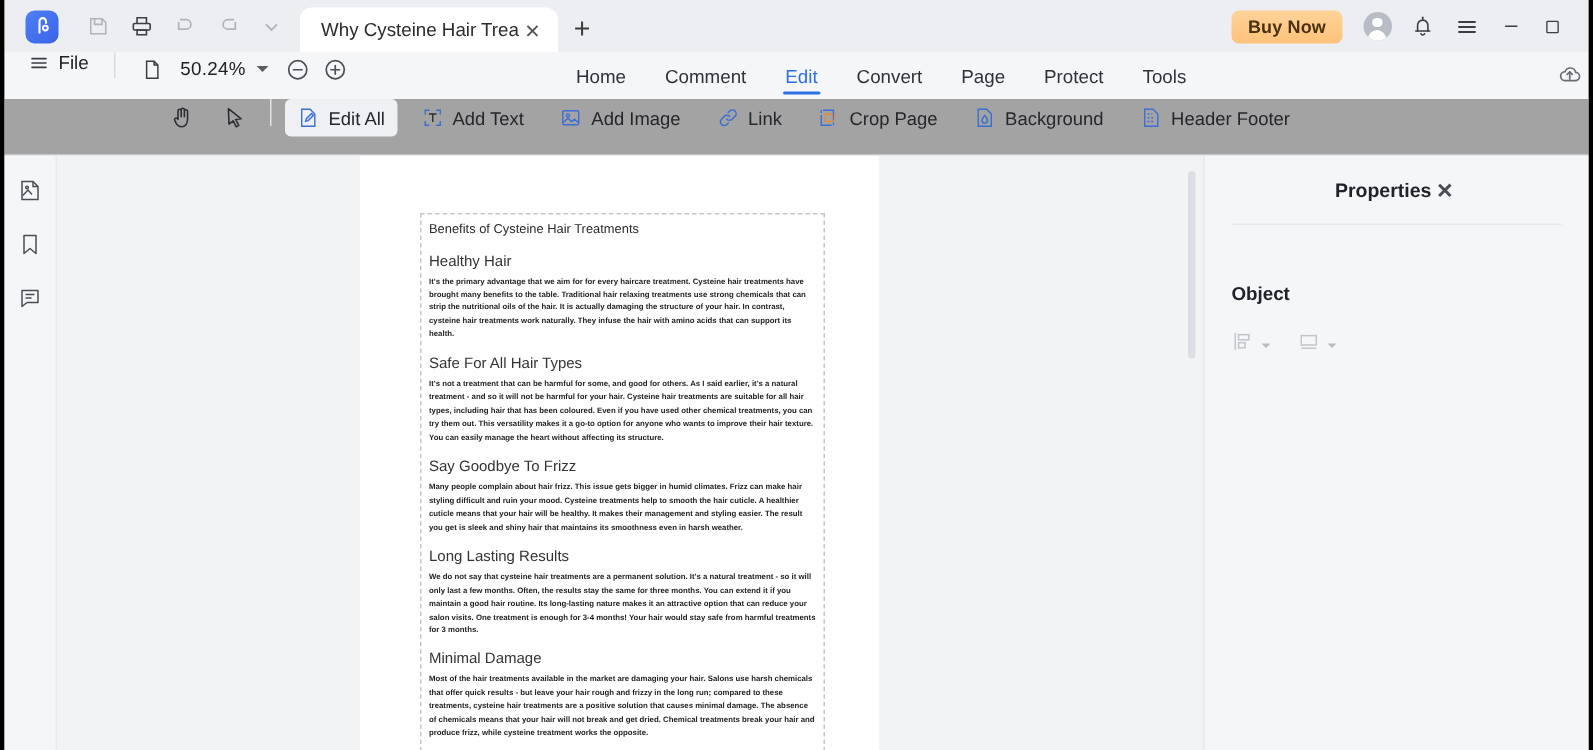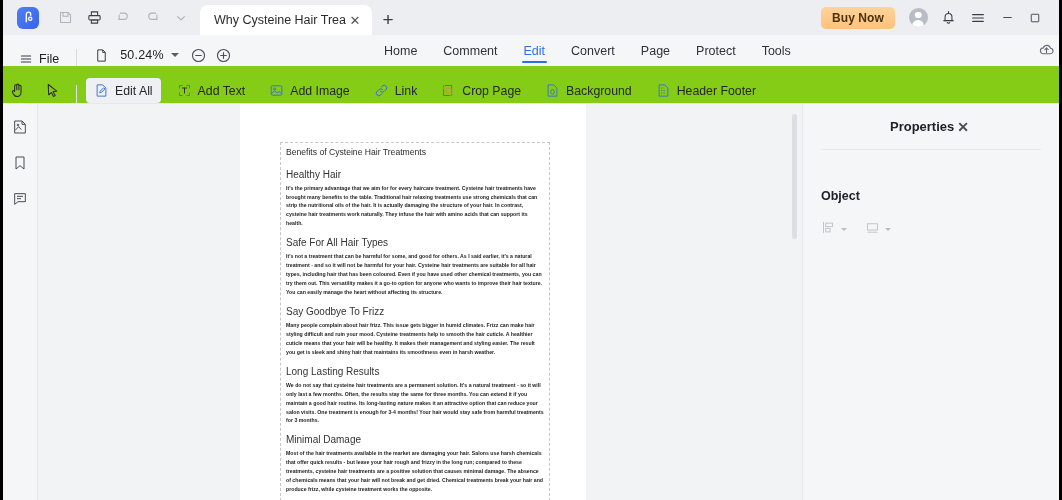--- a/index.html
+++ b/index.html
@@ -92,21 +92,21 @@
   .avatar::after {
     content:""; position:absolute; left:50%; top:11.5px;
     transform:translateX(-50%);
     width:12px; height:9px; border-radius:6px 6px 0 0; background:#fff;
   }
   .win-btn { width:24px; height:24px; display:flex; align-items:center; justify-content:center; }
 
   
   .menubar {
     height:31px; background:#f5f6f8;
-    display:flex; align-items:flex-end;
+    display:flex; align-items:flex-start;
     position:relative;
   }
   .file-btn {
     display:flex; align-items:center; gap:6px;
     padding-left:16px; font-size:12.5px; color:#222;
   }
   .vsep { width:1px; height:17px; background:#d9dbe0; margin:0 13px 0 17px; }
   .zoom-wrap { display:flex; align-items:center; gap:3px; }
   .zoom-val { font-size:12.5px; color:#222; margin:0 4px 0 5px; letter-spacing:.2px; }
   .caret { width:0;height:0;border-left:4px solid transparent;border-right:4px solid transparent;border-top:4.5px solid #5a5d63; margin-right:6px; }
@@ -122,23 +122,23 @@
   }
   .rtab.active { color:#2f6fe4; }
   .rtab.active::after {
     content:""; position:absolute; left:11px; right:11px; bottom:3px;
     height:1.6px; background:#2f6fe4; border-radius:1px;
   }
   .cloud-ic { position:absolute; right:4px; top:6px; }
 
   
   .toolbar {
-    height:38px; background:#84cc16;
-    display:flex; align-items:flex-end;
-    gap:0;
+    height:38px; background:#a3a3a3;
+    display:flex; align-items:flex-start;
+    padding-left:104px; gap:0;
     border-bottom:1px solid #e6e8ec;
   }
   .tool {
     display:flex; align-items:center; gap:6px;
     height:25px; padding:0 8px; border-radius:4px;
     font-size:12.3px; color:#24262c; margin-right:8px;
   }
   .tool.sel { background:#eef0f4; }
   .tool.plain { padding:0 6px; margin-right:6px; }
   .tool-sep { width:1px; height:18px; background:#e0e2e7; margin:0 9px 0 3px; }

